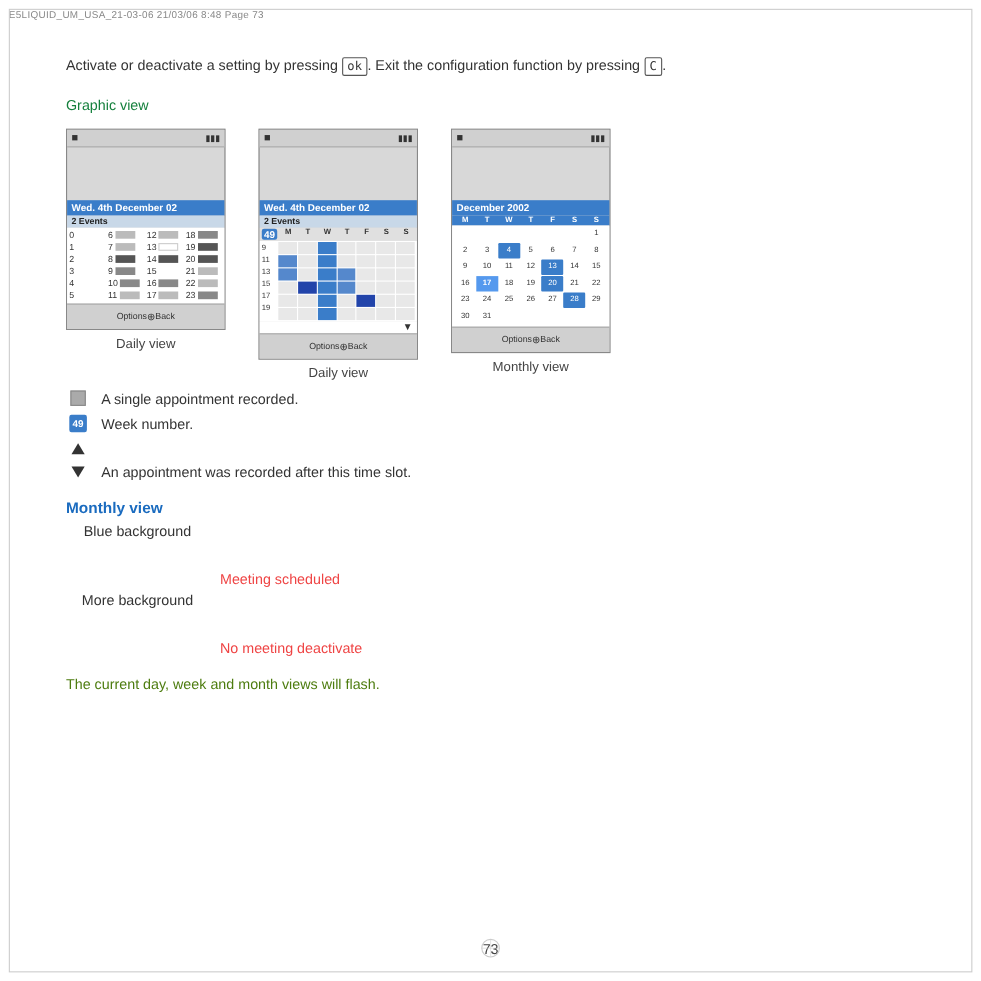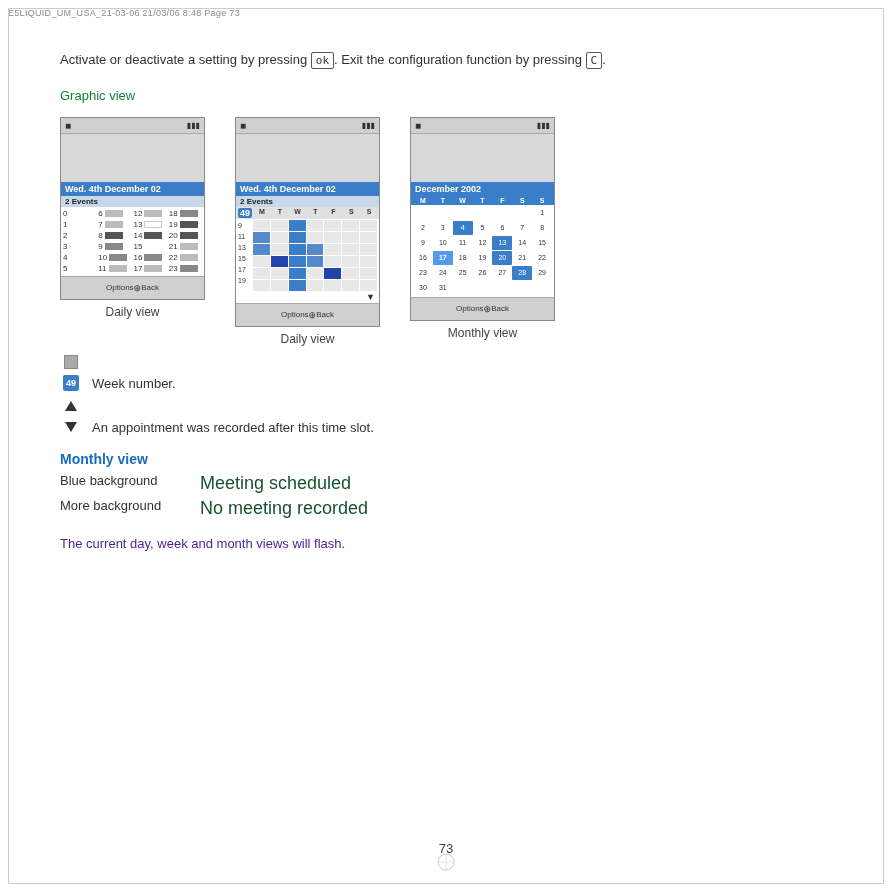--- a/index.html
+++ b/index.html
@@ -355,45 +355,47 @@
     .monthly-view-heading {
       font-size: 14px;
       font-weight: bold;
       color: #1a6bbf;
       margin-top: 14px;
       margin-bottom: 6px;
     }
 
     .monthly-desc-table {
       margin-bottom: 10px;
+      text-align: center;
     }
     .monthly-desc-row {
       display: flex;
       margin-bottom: 4px;
       gap: 10px;
     }
     .monthly-desc-label {
       font-size: 13px;
       color: #333;
       width: 130px;
     }
     .monthly-desc-value {
-      font-size: 18px;
-      color: #14532d;
+      font-size: 13px;
+      color: #ef4444;
+      margin-top: 44px;
     }
 
     .note-text {
       font-size: 13px;
-      color: #4c1d95;
+      color: #4d7c0f;
       margin-top: 17px;
     }
 
     .page-number {
       position: absolute;
-      bottom: 36px;
+      bottom: 22px;
       left: 50%;
       transform: translateX(-50%);
       font-size: 13px;
       color: #444;
     }
 
     .corner-mark-tl {
       position: absolute;
       top: 8px;
       left: 8px;
@@ -749,20 +751,21 @@
       <div class="screen-caption">Monthly view</div>
     </div>
 
   </div>
 
   <div class="legend-section">
     <div class="legend-item">
       <div class="legend-icon">
         <div class="sq-light"></div>
       </div>
+      <div class="legend-text">A single appointment recorded.</div>
     </div>
     <div class="legend-item">
       <div class="legend-icon">
         <div class="circle-49">49</div>
       </div>
       <div class="legend-text">Week number.</div>
     </div>
     <div class="legend-item">
       <div class="legend-icon">
         <div class="arrow-up"></div>
@@ -778,21 +781,21 @@
 
   <div class="monthly-view-heading">Monthly view</div>
 
   <div class="monthly-desc-table">
     <div class="monthly-desc-row">
       <div class="monthly-desc-label">Blue background</div>
       <div class="monthly-desc-value">Meeting scheduled</div>
     </div>
     <div class="monthly-desc-row">
       <div class="monthly-desc-label">More background</div>
-      <div class="monthly-desc-value">No meeting recorded</div>
+      <div class="monthly-desc-value">No meeting deactivate</div>
     </div>
   </div>
 
   <div class="note-text">The current day, week and month views will flash.</div>
 
 </div>
 
 <div class="page-number">73</div>
 
 <svg class="registration-mark" viewBox="0 0 20 20">

